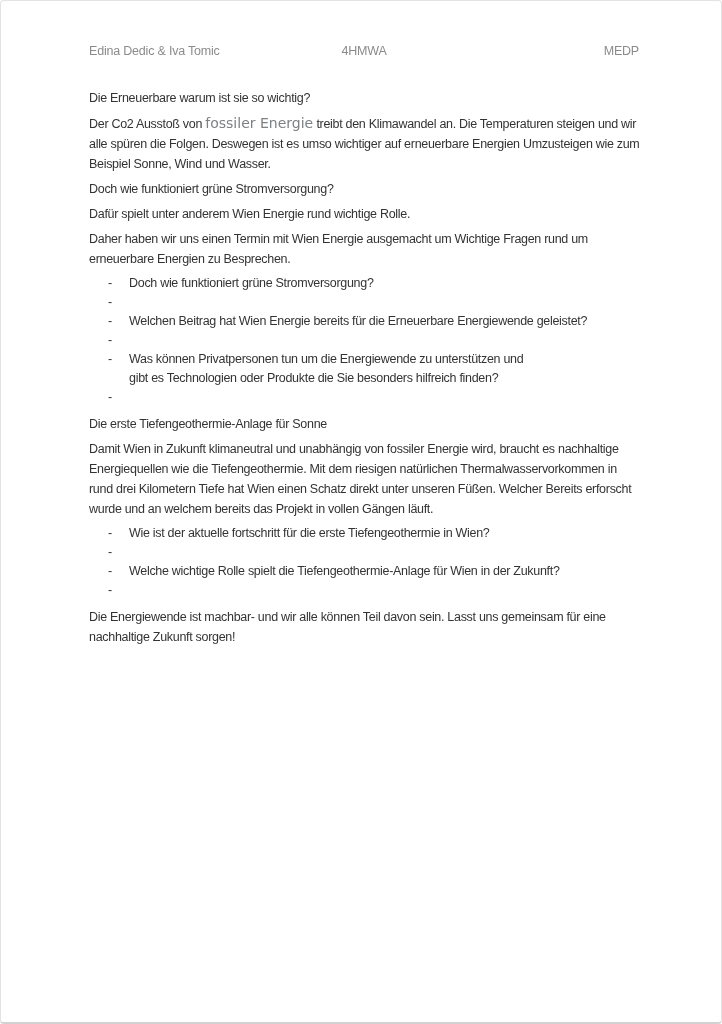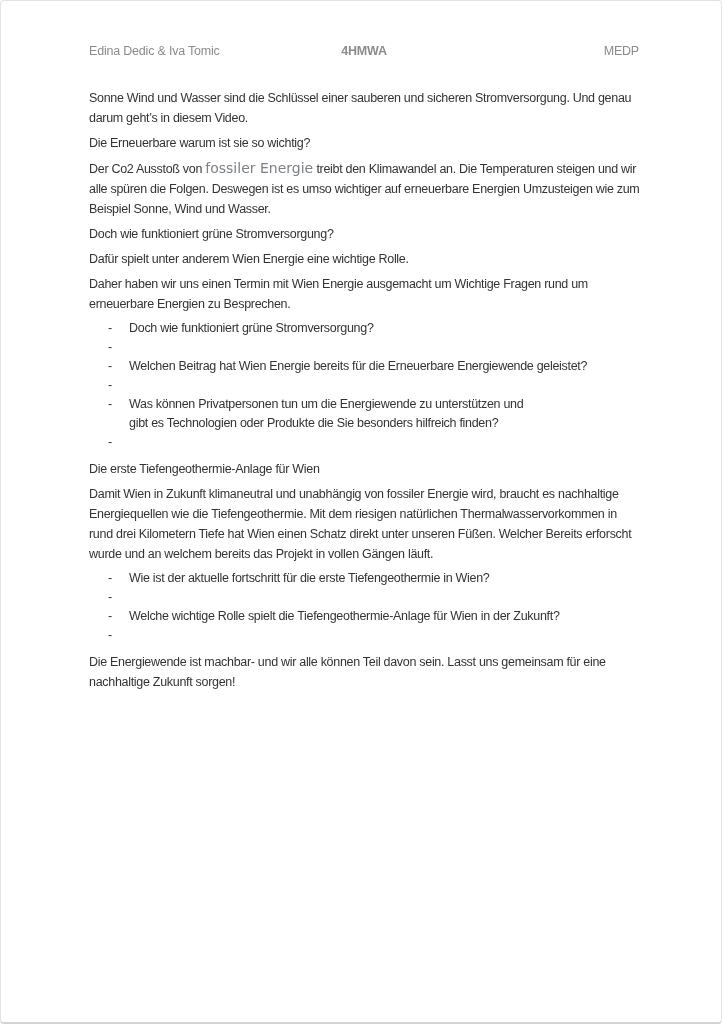--- a/index.html
+++ b/index.html
@@ -21,21 +21,21 @@
   .doc-header {
     position: absolute;
     top: 43px; left: 88px; right: 82px;
     display: grid;
     grid-template-columns: 1fr auto 1fr;
     align-items: baseline;
     color: var(--header-gray, #8b8b8b);
     font-size: 12.5px;
     letter-spacing: -0.2px;
   }
-  .doc-header .center { justify-self: center; font-weight: bold; }
+  .doc-header .center { justify-self: center; }
   .doc-header .right  { justify-self: end; }
   .content {
     position: absolute;
     top: 87px; left: 88px; right: 78px;
     color: var(--body-text, #333333);
     font-size: 12.5px;
     letter-spacing: -0.3px;
     line-height: 20px;
   }
   .content p { margin: 0 0 5px 0; }
@@ -70,43 +70,42 @@
 
   <div class="doc-header">
     <span class="left">Edina Dedic &amp; Iva Tomic</span>
     <span class="center">4HMWA</span>
     <span class="right">MEDP</span>
   </div>
 
   <div class="content">
 
 
-    <p>Sonne Wind und Wasser sind die Schlüssel einer sauberen und sicheren Stromversorgung. Und genau darum geht’s in diesem Video.</p>
 
     <p>Die Erneuerbare warum ist sie so wichtig?</p>
 
     <p><span>Der Co2 Ausstoß von </span><span class="highlight">fossiler Energie</span><span> treibt den Klimawandel an. Die Temperaturen steigen und wir alle spüren die Folgen. Deswegen ist es umso wichtiger auf erneuerbare Energien Umzusteigen wie zum Beispiel Sonne, Wind und Wasser.</span></p>
 
     <p>Doch wie funktioniert grüne Stromversorgung?</p>
 
-    <p>Dafür spielt unter anderem Wien Energie eine wichtige Rolle.</p>
+    <p>Dafür spielt unter anderem Wien Energie rund wichtige Rolle.</p>
 
     <p>Daher haben wir uns einen Termin mit Wien Energie ausgemacht um Wichtige Fragen rund um erneuerbare Energien zu Besprechen.</p>
 
     <ul class="dash-list">
       <li><span>Doch wie funktioniert grüne Stromversorgung?</span></li>
       <li><span></span></li>
       <li><span>Welchen Beitrag hat Wien Energie bereits für die Erneuerbare Energiewende geleistet?</span></li>
       <li><span></span></li>
       <li><span>Was können Privatpersonen tun um die Energiewende zu unterstützen und
 gibt es Technologien oder Produkte die Sie besonders hilfreich finden?</span></li>
       <li><span></span></li>
     </ul>
 
-    <p>Die erste Tiefengeothermie-Anlage für Wien</p>
+    <p>Die erste Tiefengeothermie-Anlage für Sonne</p>
 
     <p>Damit Wien in Zukunft klimaneutral und unabhängig von fossiler Energie wird, braucht es nachhaltige Energiequellen wie die Tiefengeothermie. Mit dem riesigen natürlichen Thermalwasservorkommen in rund drei Kilometern Tiefe hat Wien einen Schatz direkt unter unseren Füßen. Welcher Bereits erforscht wurde und an welchem bereits das Projekt in vollen Gängen läuft.</p>
 
     <ul class="dash-list">
       <li><span>Wie ist der aktuelle fortschritt für die erste Tiefengeothermie in Wien?</span></li>
       <li><span></span></li>
       <li><span>Welche wichtige Rolle spielt die Tiefengeothermie-Anlage für Wien in der Zukunft?</span></li>
       <li><span></span></li>
     </ul>
 

